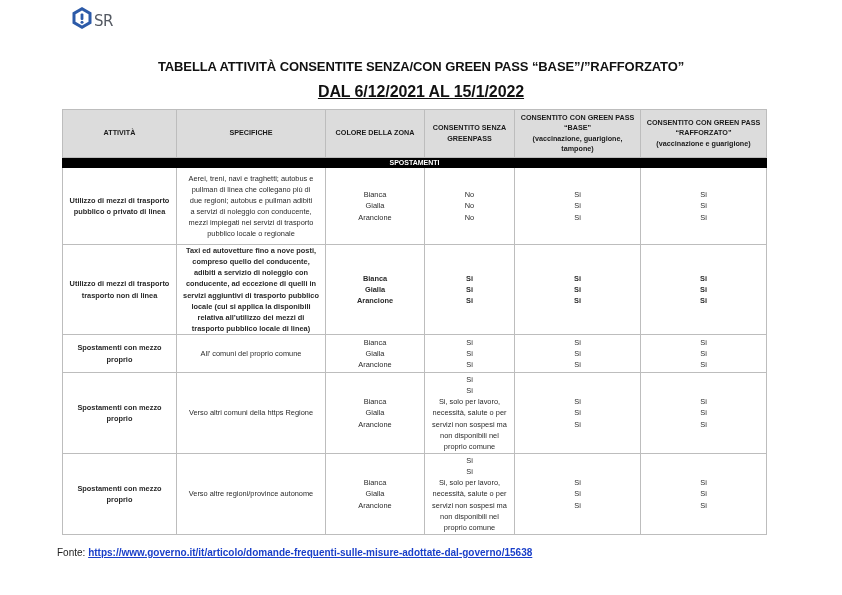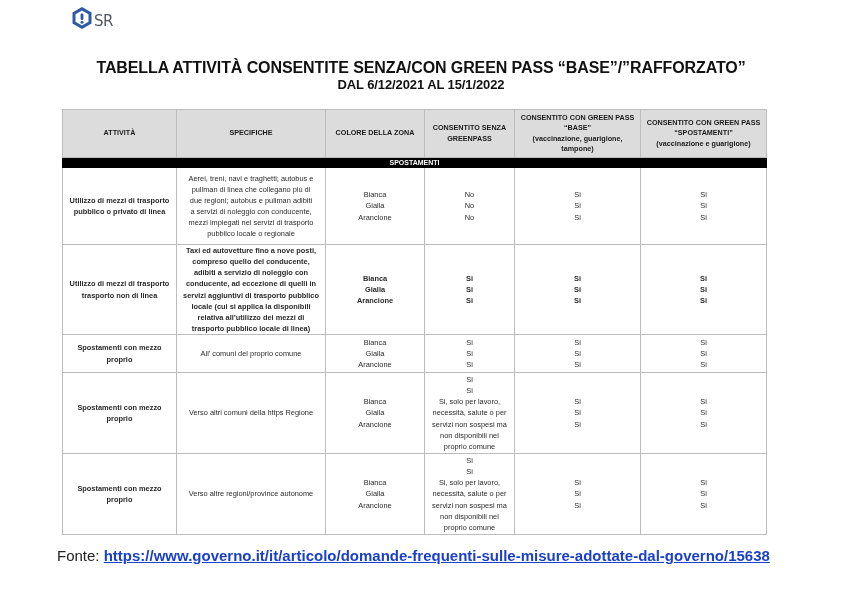--- a/index.html
+++ b/index.html
@@ -32,26 +32,26 @@
       letter-spacing: -0.5px;
       margin-left: 1px;
       margin-top: 6px;
     }
     .title {
       position: absolute;
       left: 0;
       width: 842px;
       text-align: center;
       font-weight: bold;
-      font-size: 16px;
+      font-size: 13px;
       color: #111;
       letter-spacing: -0.1px;
     }
     .title.t1 { top: 59px; }
-    .title.t2 { top: 77px; font-size: 13px; }
+    .title.t2 { top: 83px; font-size: 16px; text-decoration: underline; }
 
     table.main {
       position: absolute;
       left: 62px;
       top: 109px;
       width: 704px;
       border-collapse: collapse;
       table-layout: fixed;
       font-size: 7.4px;
       line-height: 11.1px;
@@ -95,21 +95,21 @@
     tr.r1 td { height: 76px; }
     tr.r2 td { height: 89px; font-weight: bold; }
     tr.r3 td { height: 37px; }
     tr.r4 td { height: 80px; }
     tr.r5 td { height: 80px; }
 
     .source {
       position: absolute;
       left: 57px;
       top: 547px;
-      font-size: 15px;
+      font-size: 10px;
       color: #222;
     }
     .source a {
       color: #1a3fc9;
       font-weight: bold;
       text-decoration: underline;
     }
   </style>
 </head>
 <body>
@@ -152,21 +152,21 @@
           <span>GREENPASS</span>
         </th>
         <th class="lines">
           <span>CONSENTITO CON GREEN PASS</span>
           <span>“BASE”</span>
           <span>(vaccinazione, guarigione,</span>
           <span>tampone)</span>
         </th>
         <th class="lines">
           <span>CONSENTITO CON GREEN PASS</span>
-          <span>“SPOSTAMENTI”</span>
+          <span>“RAFFORZATO”</span>
           <span>(vaccinazione e guarigione)</span>
         </th>
       </tr>
   </thead>
   <tbody id="table-body">
     <tr class="section">
       <td colspan="6">SPOSTAMENTI</td>
     </tr>
   <tr class="r1">
         <td class="lines act">

